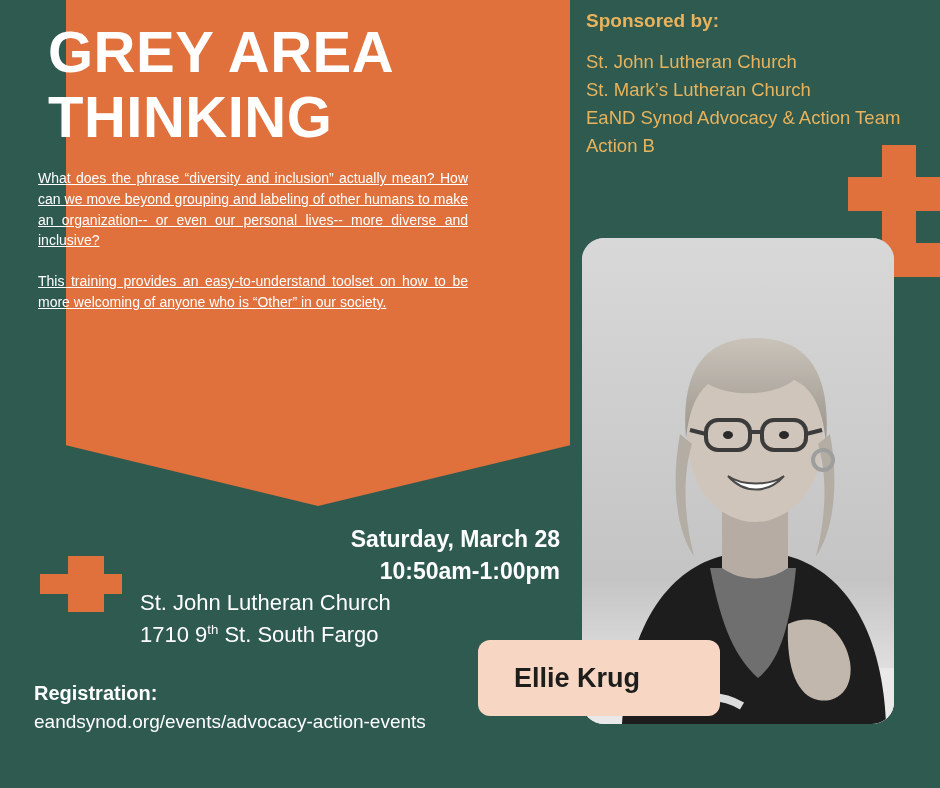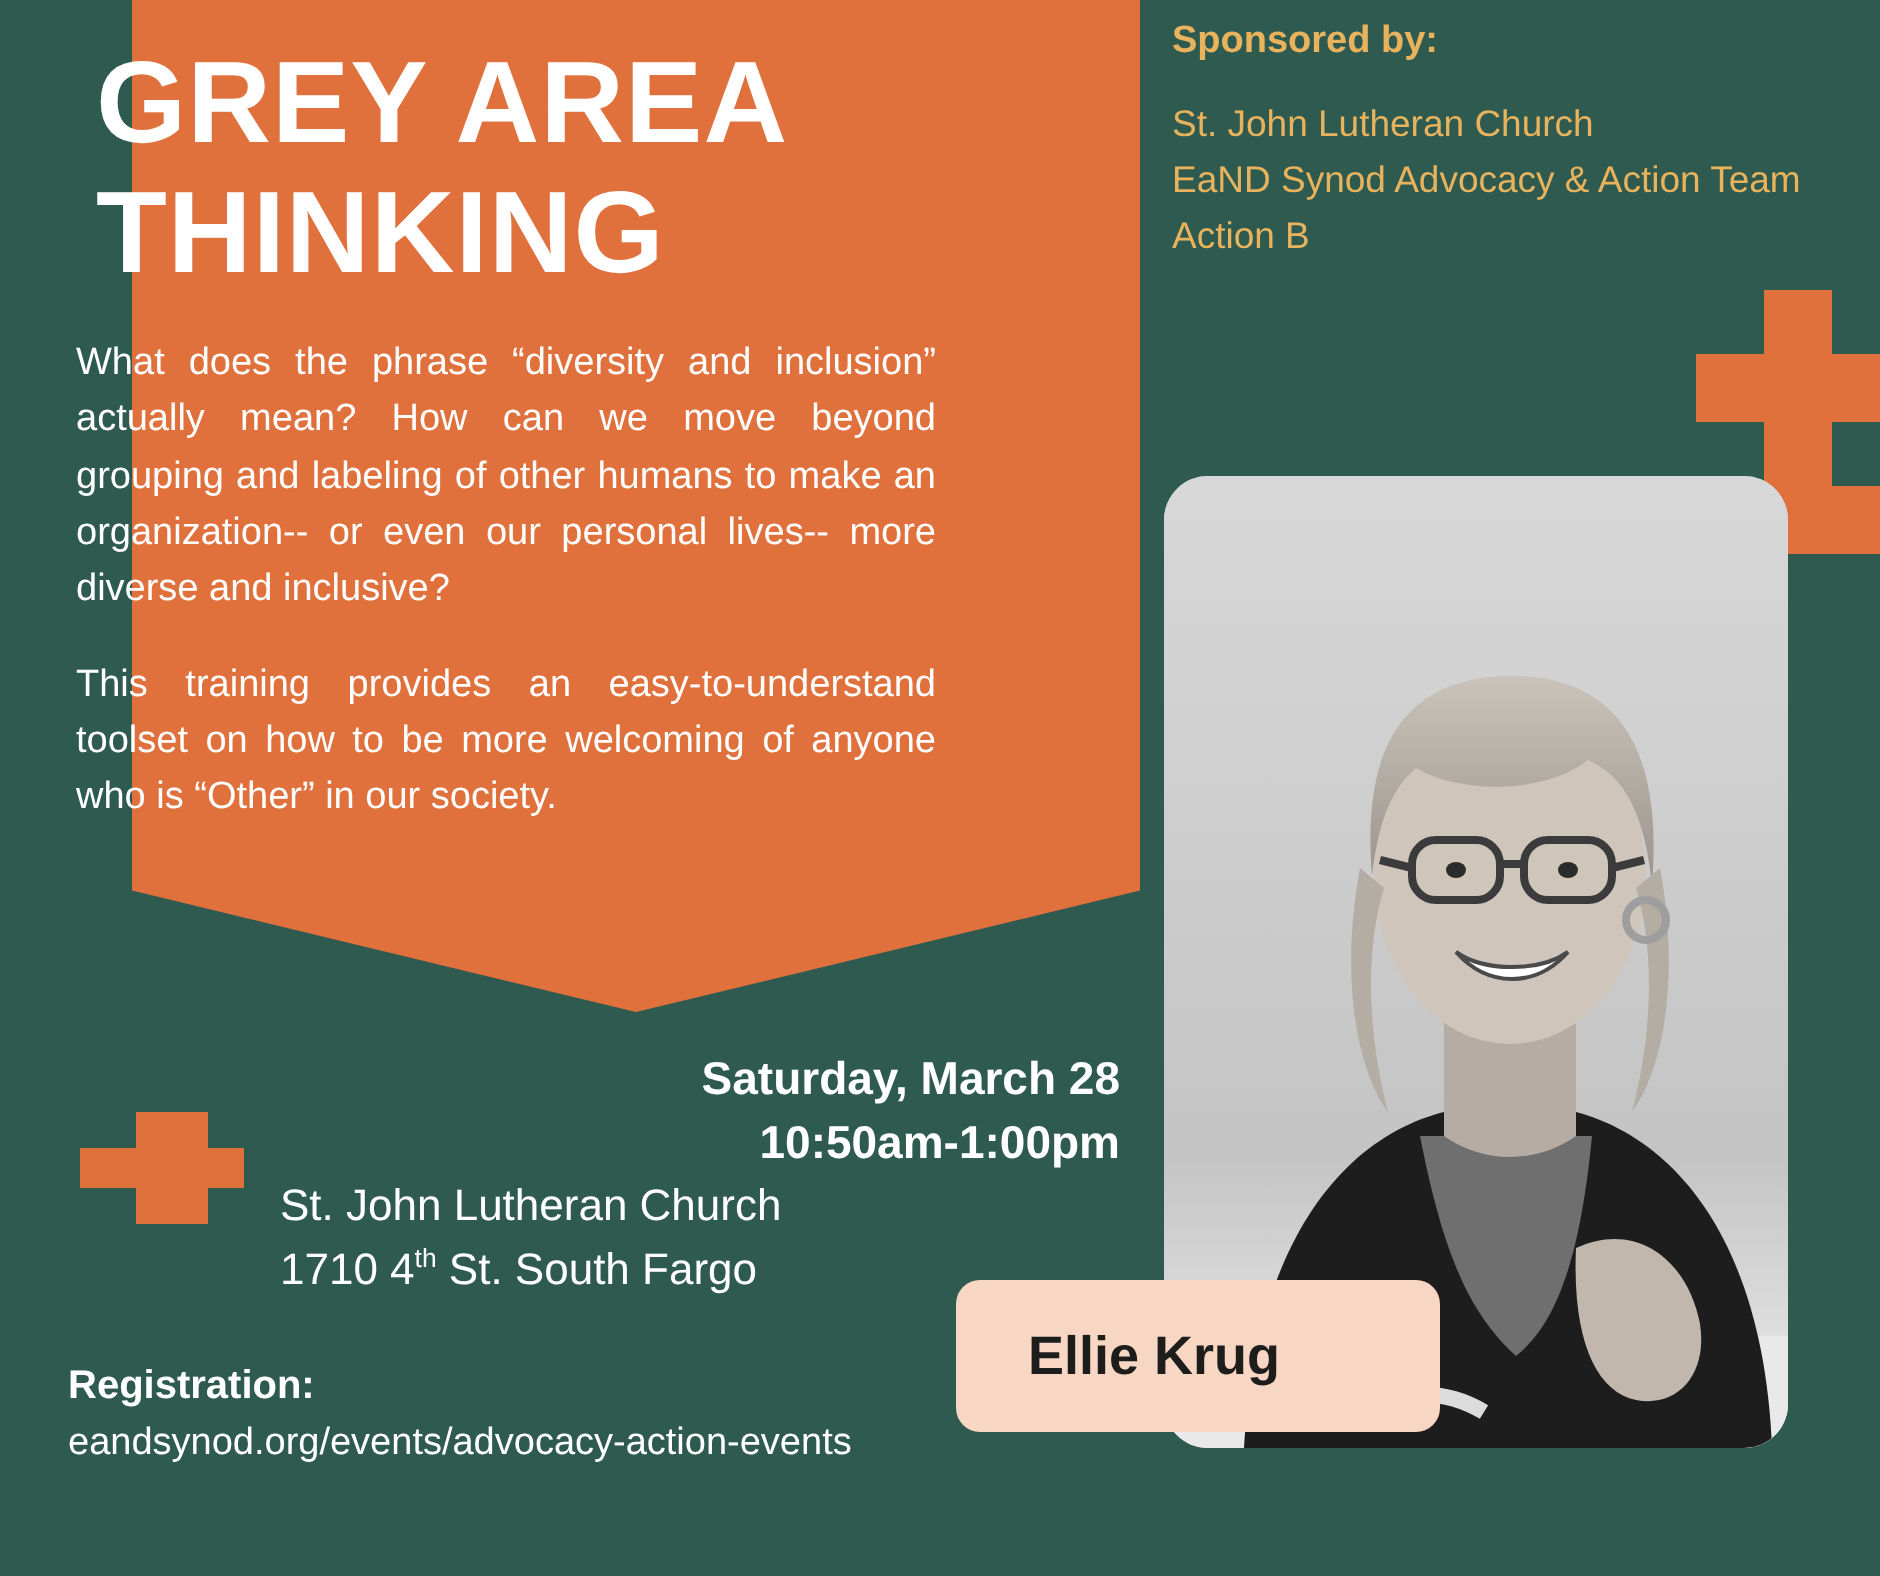--- a/index.html
+++ b/index.html
@@ -43,24 +43,25 @@
     line-height: 1.02;
     padding: 22px 0 0 48px;
     text-transform: uppercase;
   }
   .title .line2 {
     display: block;
     margin-top: 6px;
   }
   .body-text {
     color: #ffffff;
-    font-size: 19px;
+    font-size: 14px;
     line-height: 1.48;
     text-align: justify;
     padding: 22px 36px 0 38px;
+    text-decoration: underline;
   }
   .body-text p {
     margin: 0 0 20px 0;
   }
   .body-text p:last-child {
     margin-bottom: 0;
   }
 
   
   .sponsors {
@@ -213,38 +214,39 @@
     <div class="body-text">
       <p>What does the phrase “diversity and inclusion” actually mean? How can we move beyond grouping and labeling of other humans to make an organization-- or even our personal lives-- more diverse and inclusive?</p>
       <p>This training provides an easy-to-understand toolset on how to be more welcoming of anyone who is “Other” in our society.</p>
     </div>
   </div>
 
   <div class="sponsors">
     <div class="sponsors-heading">Sponsored by:</div>
     <div class="sponsors-list">
       <div>St. John Lutheran Church</div>
+      <div>St. Mark’s Lutheran Church</div>
       <div>EaND Synod Advocacy &amp; Action Team</div>
       <div>Action B</div>
     </div>
   </div>
 
   <div class="cross-bl">
     <i class="b1"></i>
       <i class="b2"></i>
       <i class="b3"></i>
       <i class="b4"></i>
       <i class="b5"></i>
   </div>
 
   <div class="details">
     <div class="bold">Saturday, March 28</div>
     <div class="bold">10:50am-1:00pm</div>
     <div class="reg">St. John Lutheran Church</div>
-    <div class="reg"><span>1710 4</span><sup>th</sup><span> St. South Fargo</span></div>
+    <div class="reg"><span>1710 9</span><sup>th</sup><span> St. South Fargo</span></div>
   </div>
 
   <div class="registration">
     <div class="rlabel">Registration:</div>
     <div class="rurl">eandsynod.org/events/advocacy-action-events</div>
   </div>
 
   <div class="photo">
     <svg width="312" height="486" viewBox="0 0 312 486" xmlns="http://www.w3.org/2000/svg" aria-hidden="true">
       <defs>

